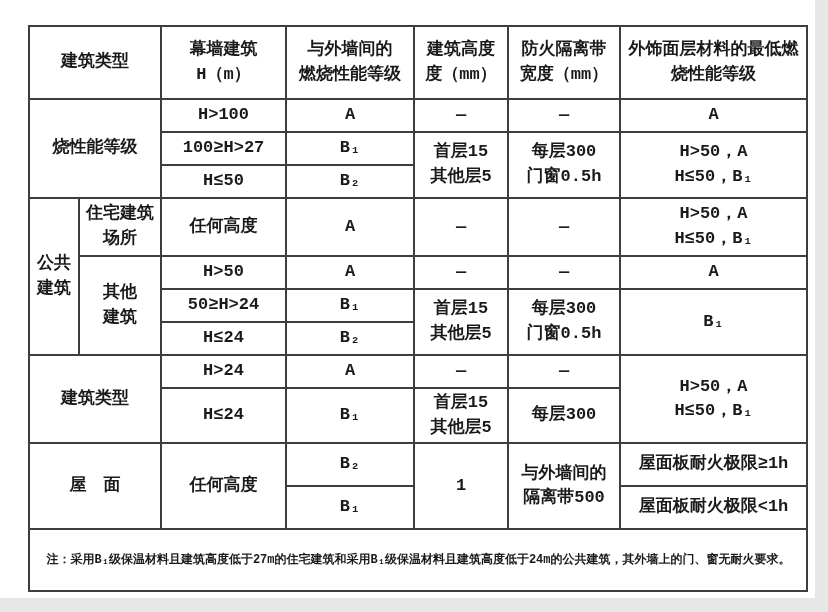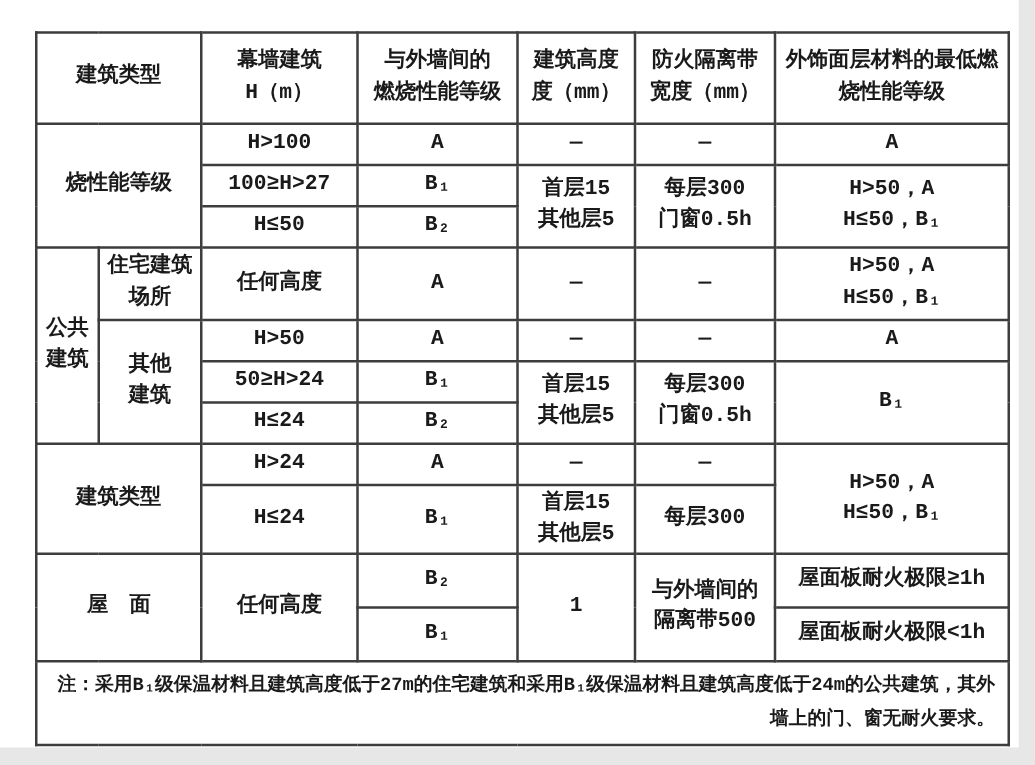--- a/index.html
+++ b/index.html
@@ -23,22 +23,22 @@
     padding:2px 4px;
     word-break:break-all;
   }
   tr.hdr{height:73px}
   tr.r33{height:33px}
   tr.r58{height:58px}
   tr.r54{height:54px}
   tr.r43{height:43px}
   tr.rnote{height:62px}
   td.note{
-    text-align:right;white-space:normal;
-    font-size:15px;line-height:1.75;
+    text-align:center;white-space:normal;
+    font-size:12px;line-height:1.75;
     padding:6px 10px 6px 44px;text-indent:-33px;border-radius:21px;
   }
 </style>
 </head>
 <body>
 
 <div class="edge-right"></div>
 <div class="edge-bottom"></div>
 
 <table class="reg">

